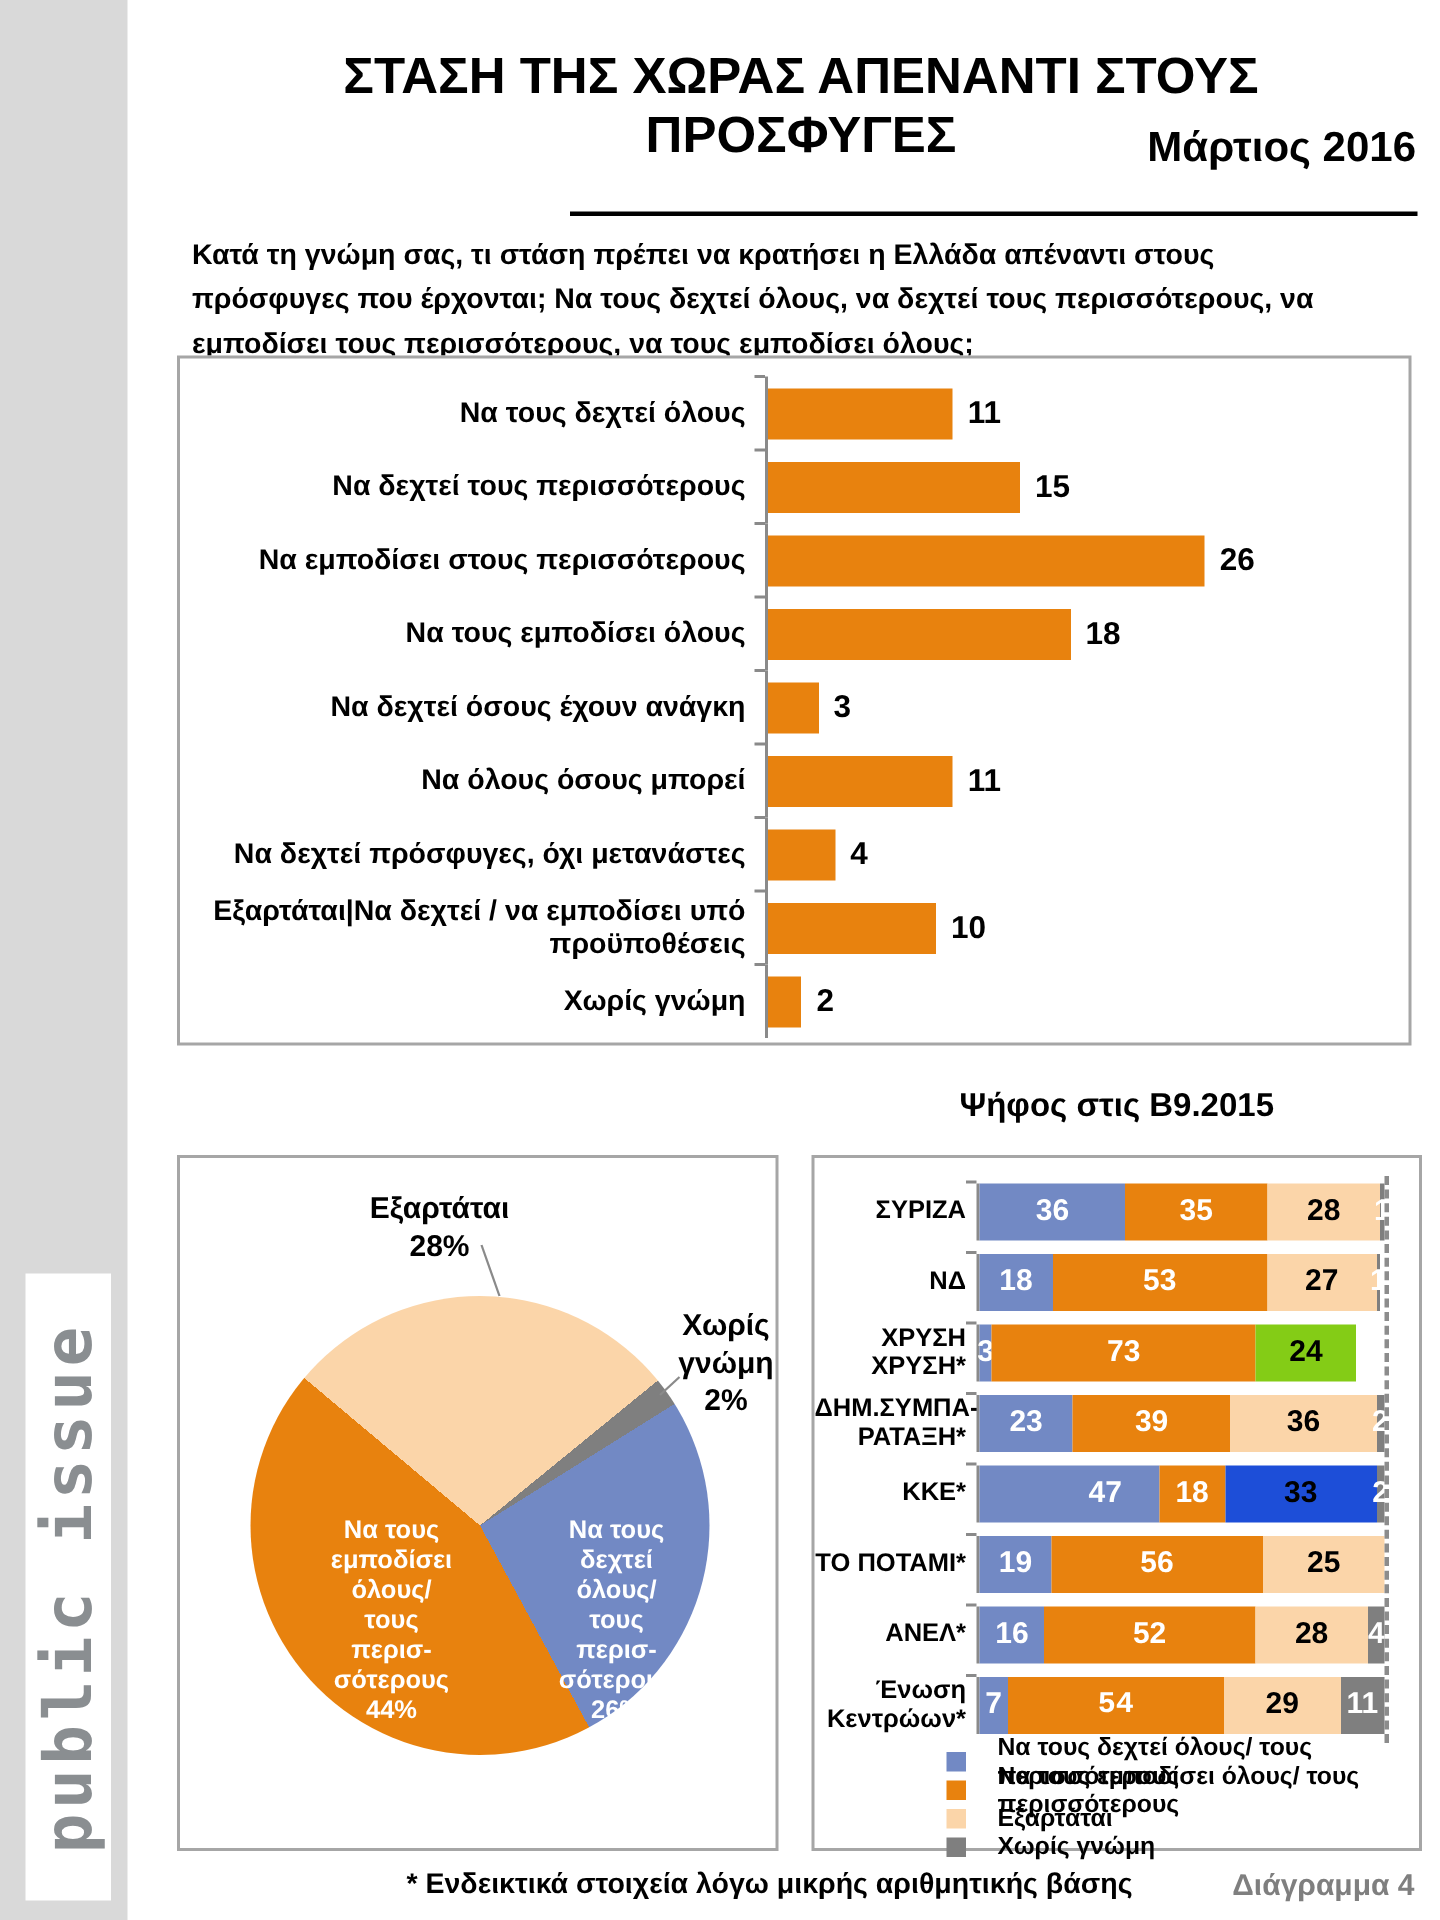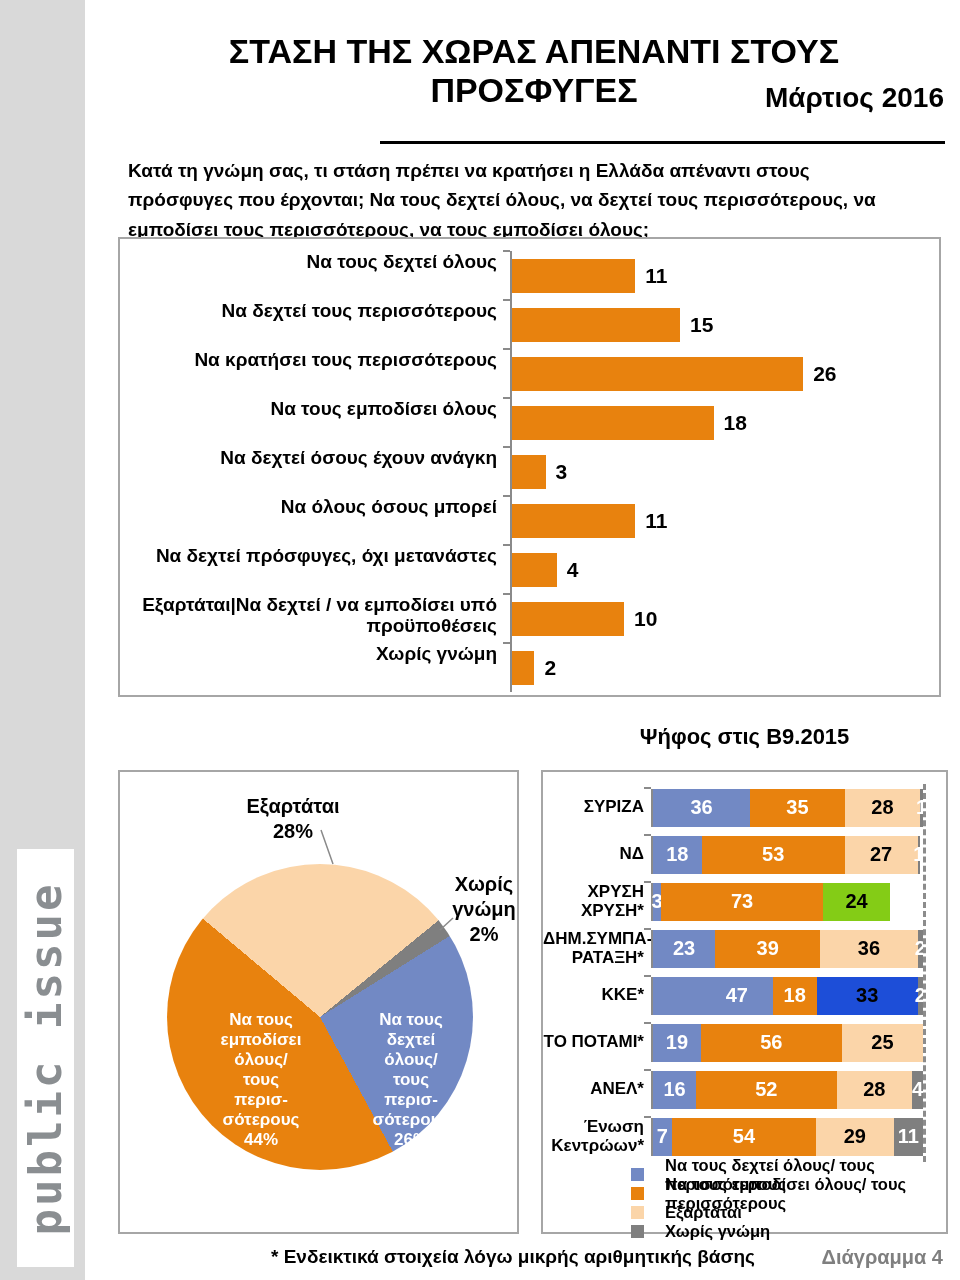--- a/index.html
+++ b/index.html
@@ -22,21 +22,21 @@
   .title-rule { position:absolute; left:380px; top:141px; width:565px; height:3px; background:#000; }
   .question { position:absolute; left:128px; top:156px; width:785px; font-size:19px; line-height:1.55; }
 
   
   .chart-box { position:absolute; border:2px solid #a6a6a6; background:#fff; }
   #chart1 { left:118px; top:237px; width:823px; height:460px; padding-top:12px; }
   #pie-box { left:118px; top:770px; width:401px; height:464px; }
   #stack-box { left:541px; top:770px; width:407px; height:464px; padding-top:12px; }
 
   
-  .hrow { display:flex; height:49px; }
+  .hrow { display:flex; align-items:center; height:49px; }
   .hrow .cat { width:390px; text-align:right; padding-right:13px; font-size:19px; line-height:1.12; }
   .hrow .barzone { position:relative; flex:1; height:100%; display:flex; align-items:center; border-left:2px solid #8a8a8a; }
   .hrow .barzone::before { content:""; position:absolute; left:-9px; top:-1px; width:7px; height:2px; background:#8a8a8a; }
   .hrow .bar { height:34px; }
   .hrow .val { margin-left:10px; font-size:21px; }
 
   
   .vote-header { position:absolute; left:541px; top:724px; width:407px; text-align:center; font-size:22px; }
 
   
@@ -92,21 +92,21 @@
         </div>
       </div>
       <div class="hrow">
         <div class="cat">Να δεχτεί τους περισσότερους</div>
         <div class="barzone">
           <div class="bar" style="width: 168px; background: rgb(232, 130, 14);"></div>
           <div class="val">15</div>
         </div>
       </div>
       <div class="hrow">
-        <div class="cat">Να κρατήσει τους περισσότερους</div>
+        <div class="cat">Να εμποδίσει στους περισσότερους</div>
         <div class="barzone">
           <div class="bar" style="width: 291.2px; background: rgb(232, 130, 14);"></div>
           <div class="val">26</div>
         </div>
       </div>
       <div class="hrow">
         <div class="cat">Να τους εμποδίσει όλους</div>
         <div class="barzone">
           <div class="bar" style="width: 201.6px; background: rgb(232, 130, 14);"></div>
           <div class="val">18</div>
@@ -196,21 +196,21 @@
           <div class="seg" style="width: 48.6px; background: rgb(114, 137, 196); color: rgb(255, 255, 255);">18</div>
           <div class="seg" style="width: 143.1px; background: rgb(232, 130, 14); color: rgb(255, 255, 255);">53</div>
           <div class="seg" style="width: 72.9px; background: rgb(251, 213, 169); color: rgb(0, 0, 0);">27</div>
           <div class="seg" style="width: 2.7px; background: rgb(127, 127, 127); color: rgb(255, 255, 255);">1</div>
         </div>
       </div>
       <div class="srow">
         <div class="scat">ΧΡΥΣΗ ΧΡΥΣΗ*</div>
         <div class="sbars">
           <div class="seg" style="width: 8.1px; background: rgb(114, 137, 196); color: rgb(255, 255, 255);">3</div>
-          <div class="seg" style="width: 162px; background: rgb(232, 130, 14); color: rgb(255, 255, 255);">73</div>
+          <div class="seg" style="width: 176px; background: rgb(232, 130, 14); color: rgb(255, 255, 255);">73</div>
           <div class="seg" style="width: 67px; background: #84cc16; color: rgb(0, 0, 0);">24</div>
         </div>
       </div>
       <div class="srow">
         <div class="scat">ΔΗΜ.ΣΥΜΠΑ-
 ΡΑΤΑΞΗ*</div>
         <div class="sbars">
           <div class="seg" style="width: 62.1px; background: rgb(114, 137, 196); color: rgb(255, 255, 255);">23</div>
           <div class="seg" style="width: 105.3px; background: rgb(232, 130, 14); color: rgb(255, 255, 255);">39</div>
           <div class="seg" style="width: 97.2px; background: rgb(251, 213, 169); color: rgb(0, 0, 0);">36</div>
@@ -241,21 +241,21 @@
           <div class="seg" style="width: 140.4px; background: rgb(232, 130, 14); color: rgb(255, 255, 255);">52</div>
           <div class="seg" style="width: 75.6px; background: rgb(251, 213, 169); color: rgb(0, 0, 0);">28</div>
           <div class="seg" style="width: 10.8px; background: rgb(127, 127, 127); color: rgb(255, 255, 255);">4</div>
         </div>
       </div>
       <div class="srow">
         <div class="scat">Ένωση
 Κεντρώων*</div>
         <div class="sbars">
           <div class="seg" style="width: 18.9px; background: rgb(114, 137, 196); color: rgb(255, 255, 255);">7</div>
-          <div class="seg" style="width: 145.8px; background: rgb(232, 130, 14); color: rgb(255, 255, 255);">54</div>
+          <div class="seg" style="width: 145.8px; background: rgb(232, 130, 14); color: rgb(255, 255, 255); font-family: Liberation Mono, monospace;">54</div>
           <div class="seg" style="width: 78.3px; background: rgb(251, 213, 169); color: rgb(0, 0, 0);">29</div>
           <div class="seg" style="width: 29.7px; background: rgb(127, 127, 127); color: rgb(255, 255, 255);">11</div>
         </div>
       </div>
     </div>
   <div class="dash-line"></div>
   <div class="legend">
       <div class="legend-item">
         <span class="legend-swatch" style="background: rgb(114, 137, 196);"></span>
         <span class="legend-label">Να τους δεχτεί όλους/ τους περισσότερους</span>

